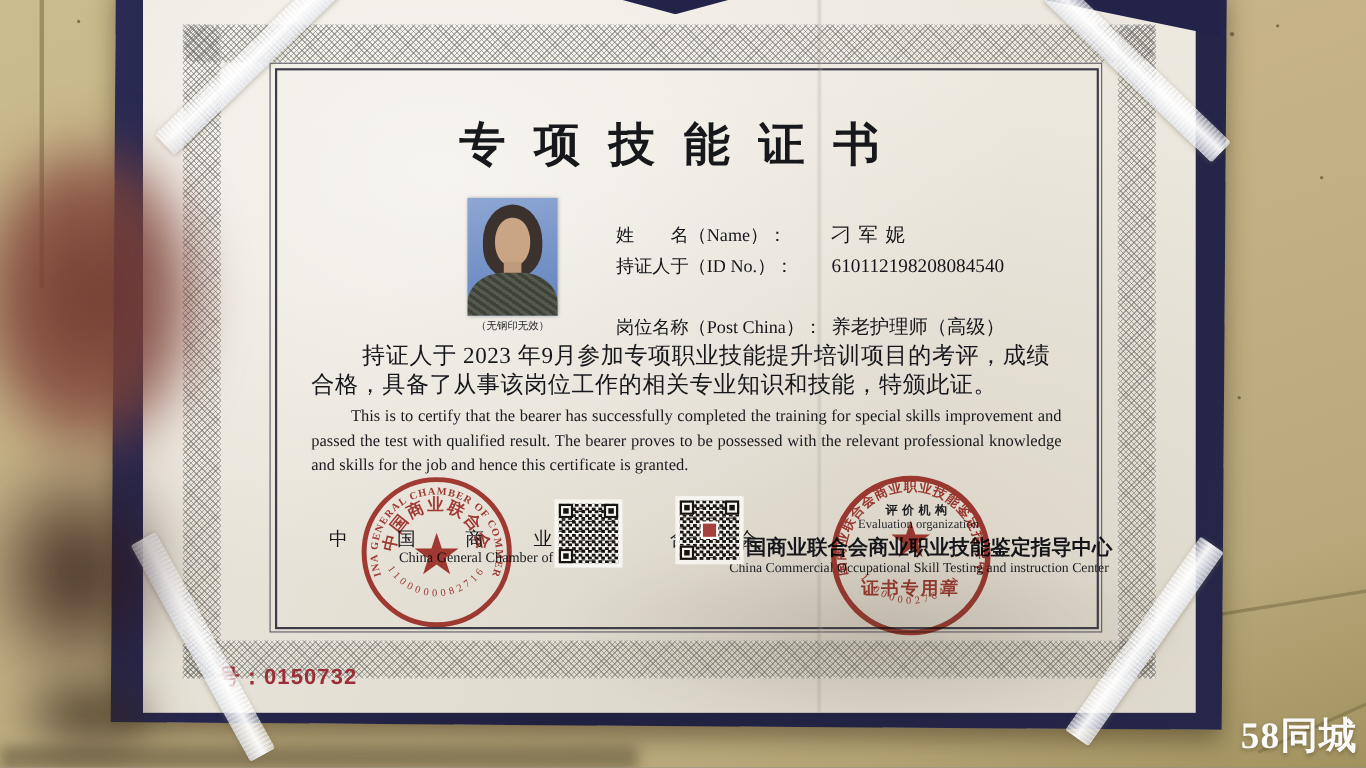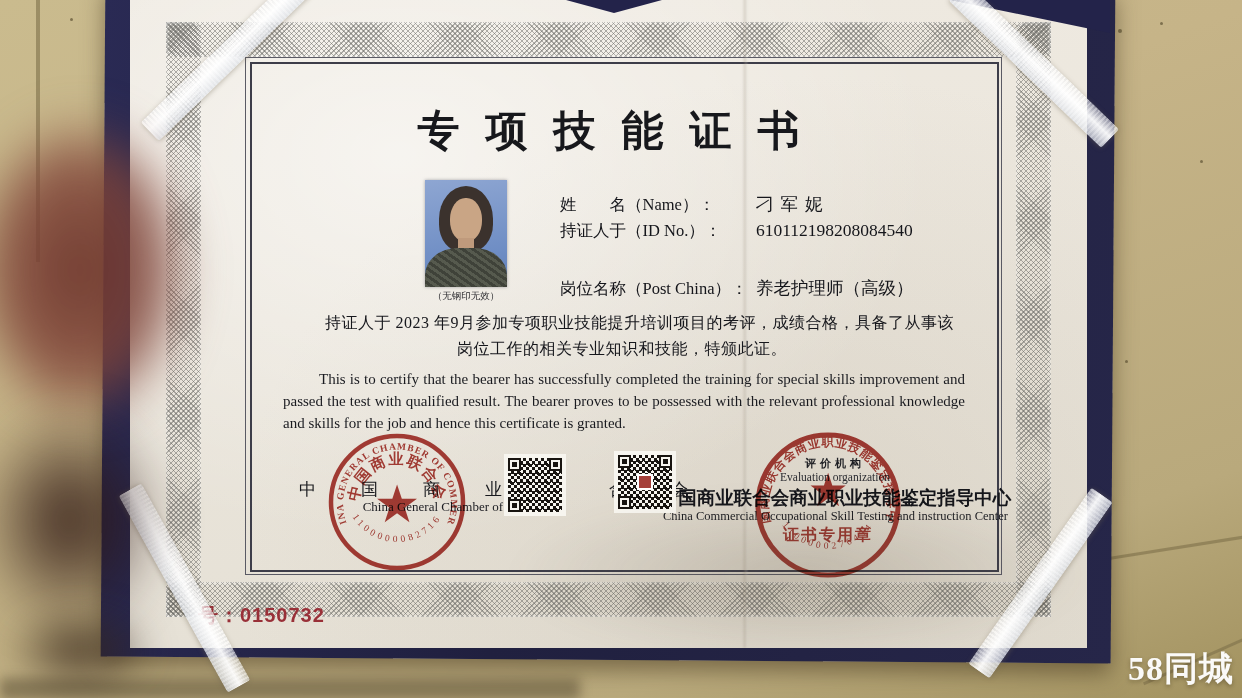--- a/index.html
+++ b/index.html
@@ -58,26 +58,26 @@
   .photo{position:absolute;left:295px;top:190px;width:82px;height:107px;overflow:hidden;
          background:linear-gradient(170deg,#8ea6d2,#6e8dc4 70%,#617fb8);box-shadow:0 0 3px rgba(90,90,100,.5);}
   .hair{position:absolute;left:14px;top:6px;width:54px;height:66px;border-radius:50% 50% 42% 42%;background:#3b322d;}
   .face{position:absolute;left:25px;top:18px;width:32px;height:44px;border-radius:48%;background:#c9a585;}
   .neck{position:absolute;left:33px;top:58px;width:16px;height:16px;background:#bf9a7c;}
   .body{position:absolute;left:0px;top:68px;width:82px;height:39px;border-radius:40% 40% 0 0/70% 70% 0 0;
         background:repeating-linear-gradient(35deg,#565a4e 0 3px,#3f4239 3px 6px);}
   .photo-cap{position:absolute;left:270px;top:300px;width:132px;text-align:center;font-size:9.5px;color:#2a2a2e;}
   
   .field-row{position:absolute;left:430px;height:26px;font-size:16.5px;color:#15161b;white-space:nowrap;}
-  .field-label{display:inline-block;width:196px;}
+  .field-label{display:inline-block;width:196px;margin-top:11px;}
   .field-value{font-size:17.5px;}
   .value-name{letter-spacing:7px;}
   
-  .body-cn{position:absolute;left:153px;top:320px;width:678px;font-size:16px;line-height:26px;
-           color:#16171c;text-indent:2.2em;letter-spacing:.5px;text-align:center;}
+  .body-cn{position:absolute;left:153px;top:320px;width:678px;font-size:21px;line-height:26px;
+           color:#16171c;text-indent:2.2em;letter-spacing:.5px;}
   .body-en{position:absolute;left:153px;top:378px;width:682px;font-size:15px;line-height:22px;
            color:#1a1b20;text-indent:2.4em;text-align:justify;}
   
   .org-l-cn{position:absolute;left:155px;top:488px;width:360px;text-align:center;font-size:17px;
             color:#17181c;letter-spacing:14px;text-indent:14px;white-space:nowrap;}
   .org-l-en{position:absolute;left:148px;top:509px;width:370px;text-align:center;font-size:13px;color:#1a1b20;}
   .org-r-tag-cn{position:absolute;left:525px;top:466px;width:360px;text-align:center;font-size:11px;
                 font-weight:bold;color:#1c1d22;letter-spacing:4px;}
   .org-r-tag-en{position:absolute;left:525px;top:481px;width:360px;text-align:center;font-size:11.5px;color:#2a2b30;}
   .org-r-cn{position:absolute;left:518px;top:495px;width:375px;text-align:center;font-size:18.5px;

